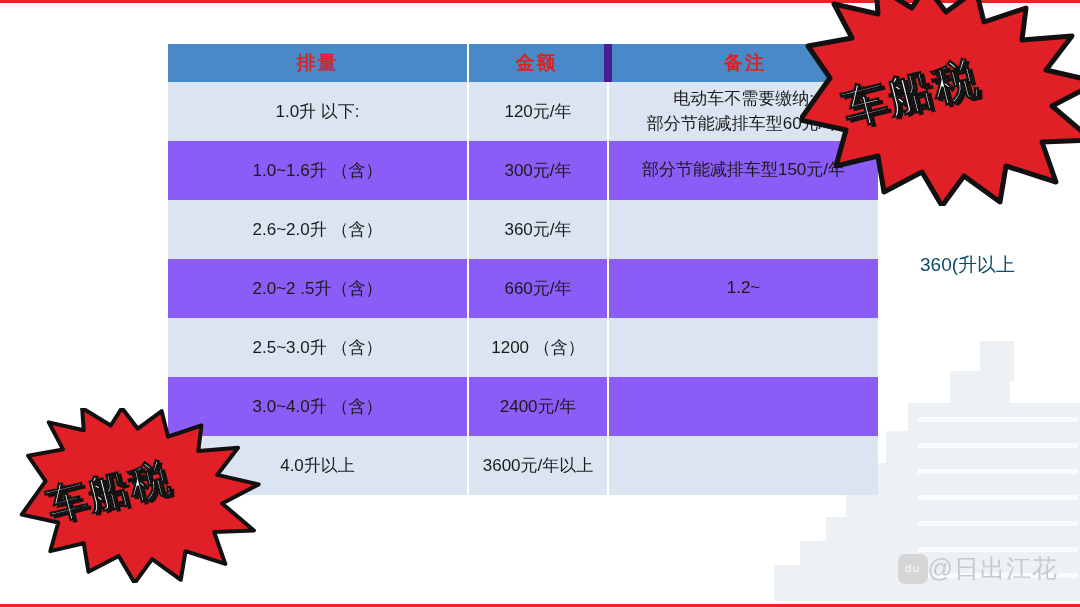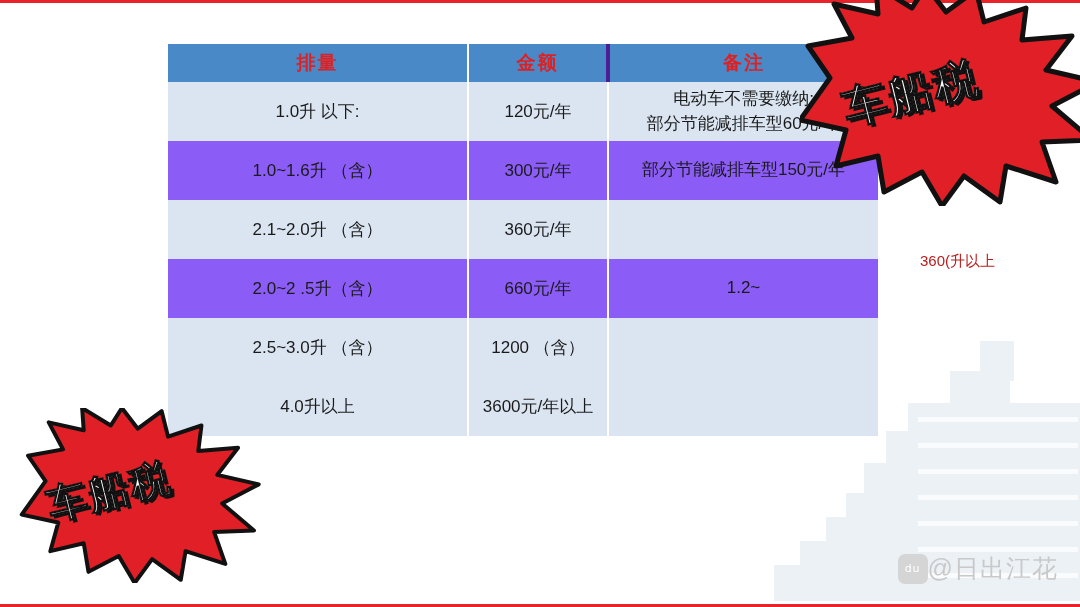--- a/index.html
+++ b/index.html
@@ -56,21 +56,21 @@
   table.tax th {
     background: #4a89c8;
     color: #e02020;
     font-size: 19px;
     font-weight: bold;
     height: 36px;
     border: none;
     letter-spacing: 2px;
   }
   table.tax th.h0 { border-right: 2px solid #ffffff; }
-  table.tax th.h1 { border-right: 4px solid #4c1d95; margin-left: 17px; }
+  table.tax th.h1 { border-right: 8px solid #4c1d95; margin-left: 17px; }
 
   table.tax td {
     height: 55px;
     font-size: 17px;
     color: #1a1a1a;
     vertical-align: middle;
     padding: 2px 6px;
   }
   table.tax tr.odd td { background: #dbe5f1; }
   table.tax tr.even td { background: #8b5cf6; }
@@ -89,22 +89,22 @@
     font-size: 14px;
     line-height: 1.45;
   }
   .note-line { display: block; }
 
   
   .overlay-text {
     position: absolute;
     left: 920px;
     top: 252px;
-    font-size: 15px;
-    color: #b91c1c;
+    font-size: 19px;
+    color: #0c4a6e;
     white-space: nowrap;
   }
 
   
   .burst {
     position: absolute;
     pointer-events: none;
   }
   .burst .burst-label {
     position: absolute;
@@ -220,36 +220,43 @@
         </td>
       </tr>
       <tr class="even">
         <td class="c-disp">1.0~1.6升 （含）</td>
         <td class="c-amt">300元/年</td>
         <td class="c-note">
           <span class="note-line">部分节能减排车型150元/年</span>
         </td>
       </tr>
       <tr class="odd">
-        <td class="c-disp">2.1~2.0升 （含）</td>
+        <td class="c-disp">2.6~2.0升 （含）</td>
         <td class="c-amt">360元/年</td>
         <td class="c-note">
           <span class="note-line"></span>
         </td>
       </tr>
       <tr class="even">
         <td class="c-disp">2.0~2 .5升（含）</td>
         <td class="c-amt">660元/年</td>
         <td class="c-note">
           <span class="note-line">1.2~</span>
         </td>
       </tr>
       <tr class="odd">
         <td class="c-disp">2.5~3.0升 （含）</td>
         <td class="c-amt">1200 （含）</td>
+        <td class="c-note">
+          <span class="note-line"></span>
+        </td>
+      </tr>
+      <tr class="even">
+        <td class="c-disp">3.0~4.0升 （含）</td>
+        <td class="c-amt">2400元/年</td>
         <td class="c-note">
           <span class="note-line"></span>
         </td>
       </tr>
       <tr class="odd">
         <td class="c-disp">4.0升以上</td>
         <td class="c-amt">3600元/年以上</td>
         <td class="c-note">
           <span class="note-line"></span>
         </td>

